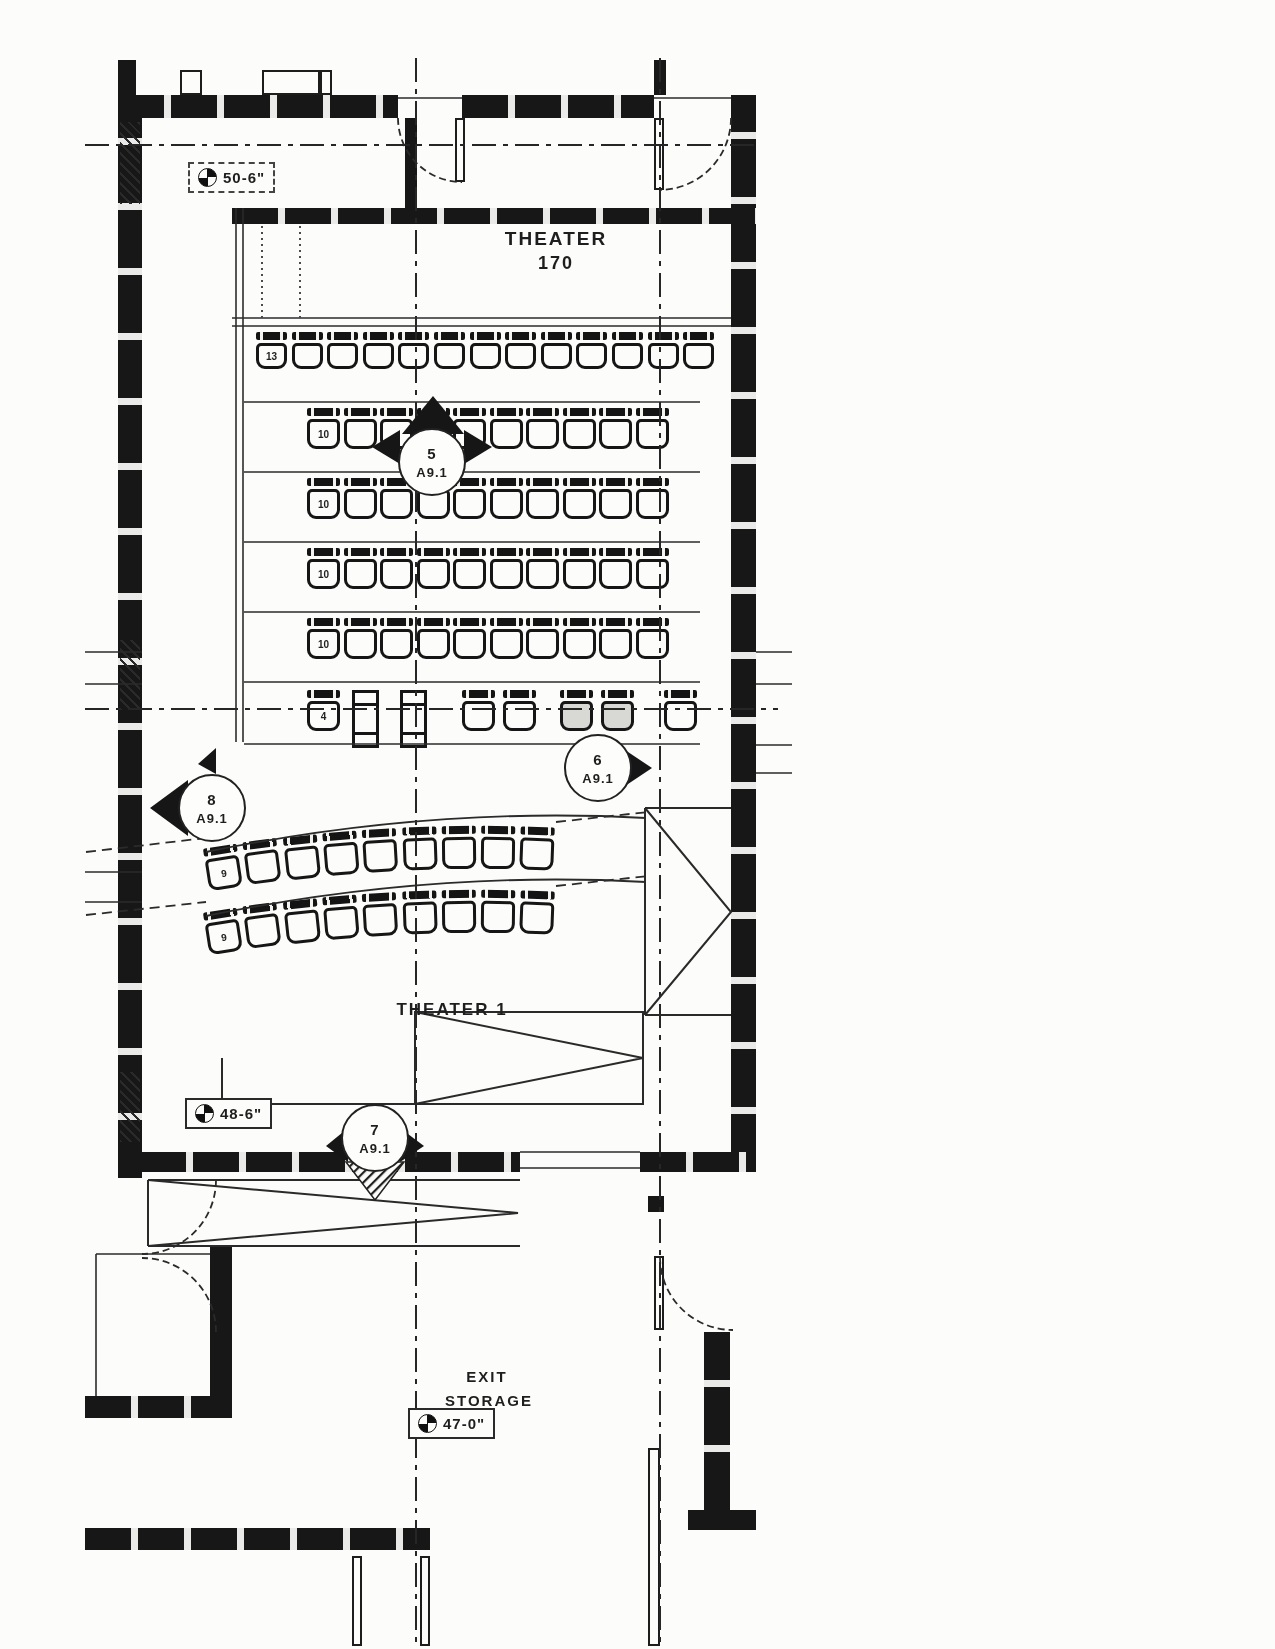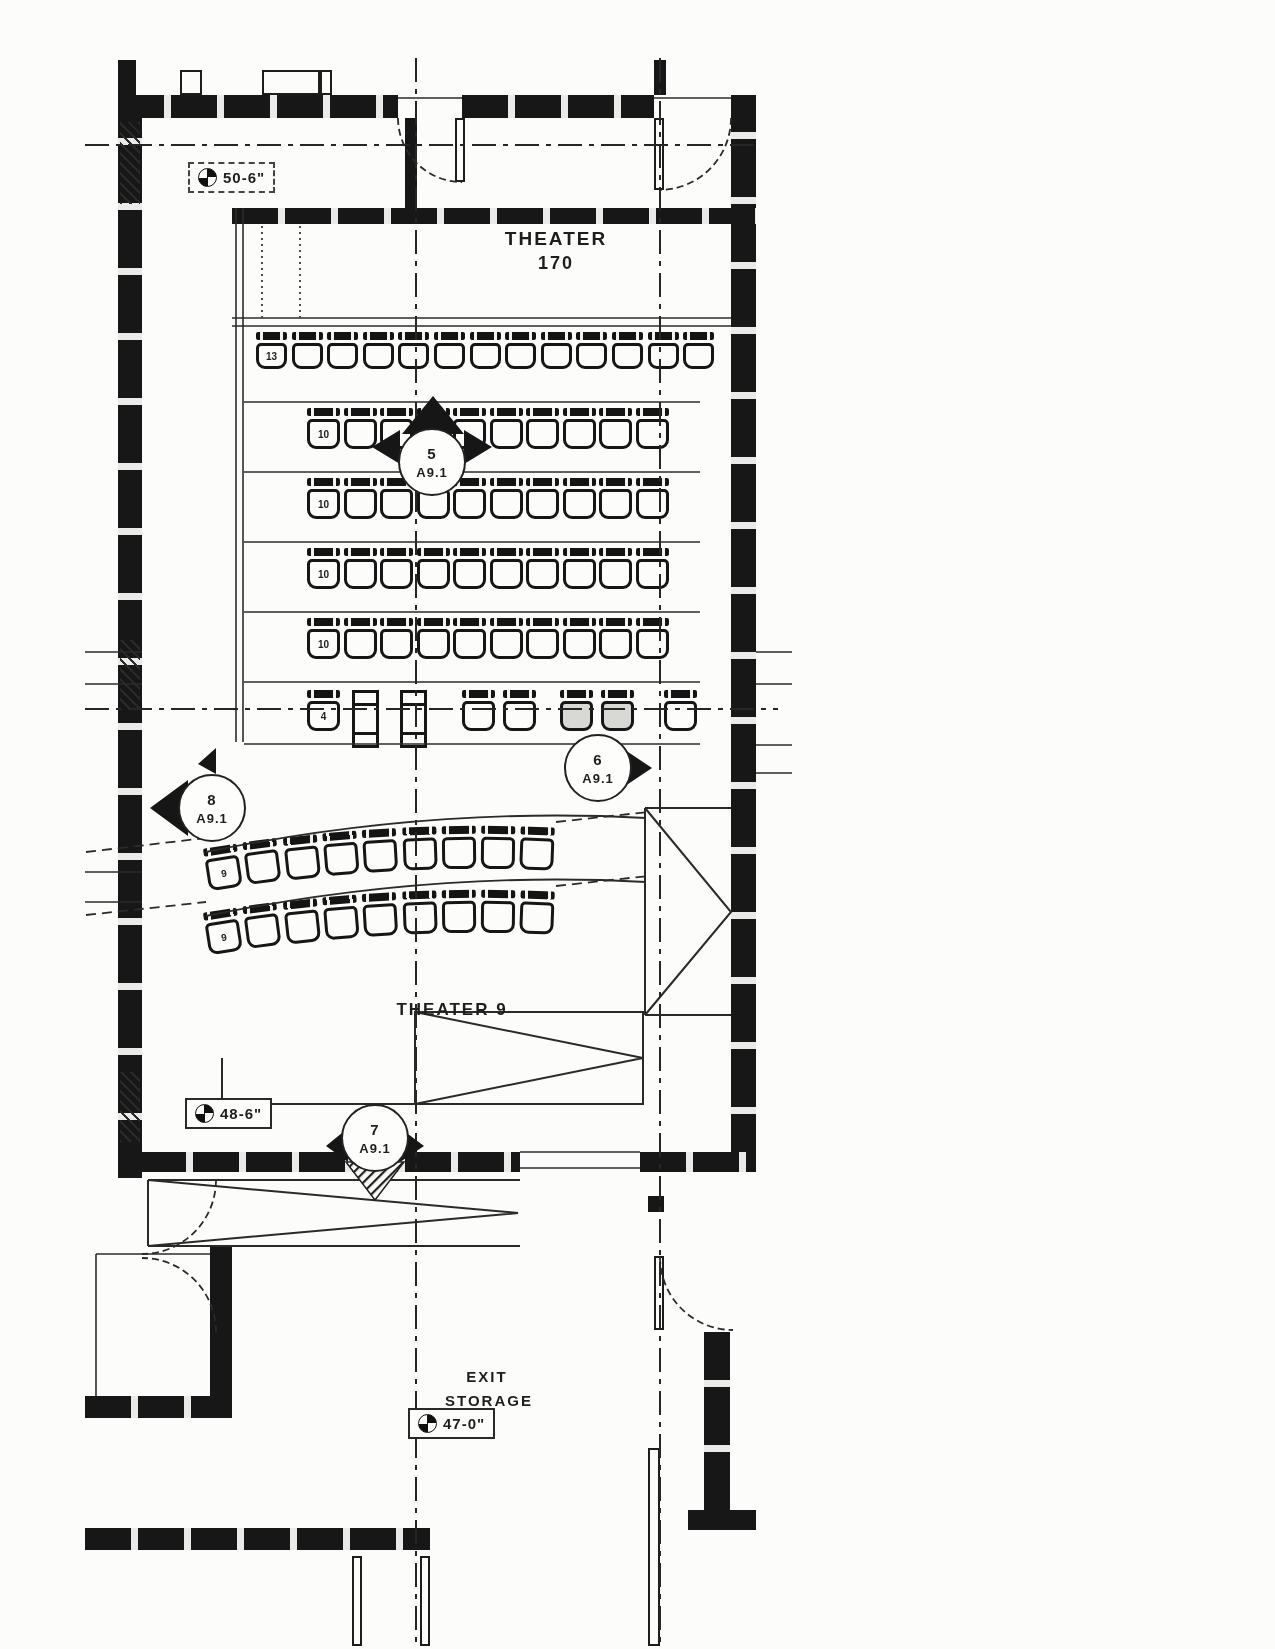--- a/index.html
+++ b/index.html
@@ -510,21 +510,21 @@
       <polygon points="424,1146 400,1128 400,1162"></polygon>
     </g>
     <polygon points="346,1162 404,1162 375,1200" fill="url(#hatchp)" stroke="#222" stroke-width="1.5"></polygon>
   </svg>
 
   <div id="layer-anno">
 
     <div class="room-label" style="left:556px;top:228px;font-size:19px;">THEATER</div>
     <div class="room-label" style="left:556px;top:253px;font-size:18px;">170</div>
 
-    <div class="room-label" style="left:452px;top:1000px;font-size:17px;">THEATER 9</div>
+    <div class="room-label" style="left:452px;top:1000px;font-size:17px;">THEATER 1</div>
 
     <div class="room-label" style="left:487px;top:1368px;font-size:15px;">EXIT</div>
     <div class="room-label" style="left:489px;top:1392px;font-size:15px;">STORAGE</div>
 
     <div class="elev dashed" style="left:188px;top:162px;">
       <span class="elev-sym"></span>
       <span class="elev-label">50-6"</span>
     </div>
     <div class="elev solid" style="left:185px;top:1098px;">
       <span class="elev-sym"></span>

